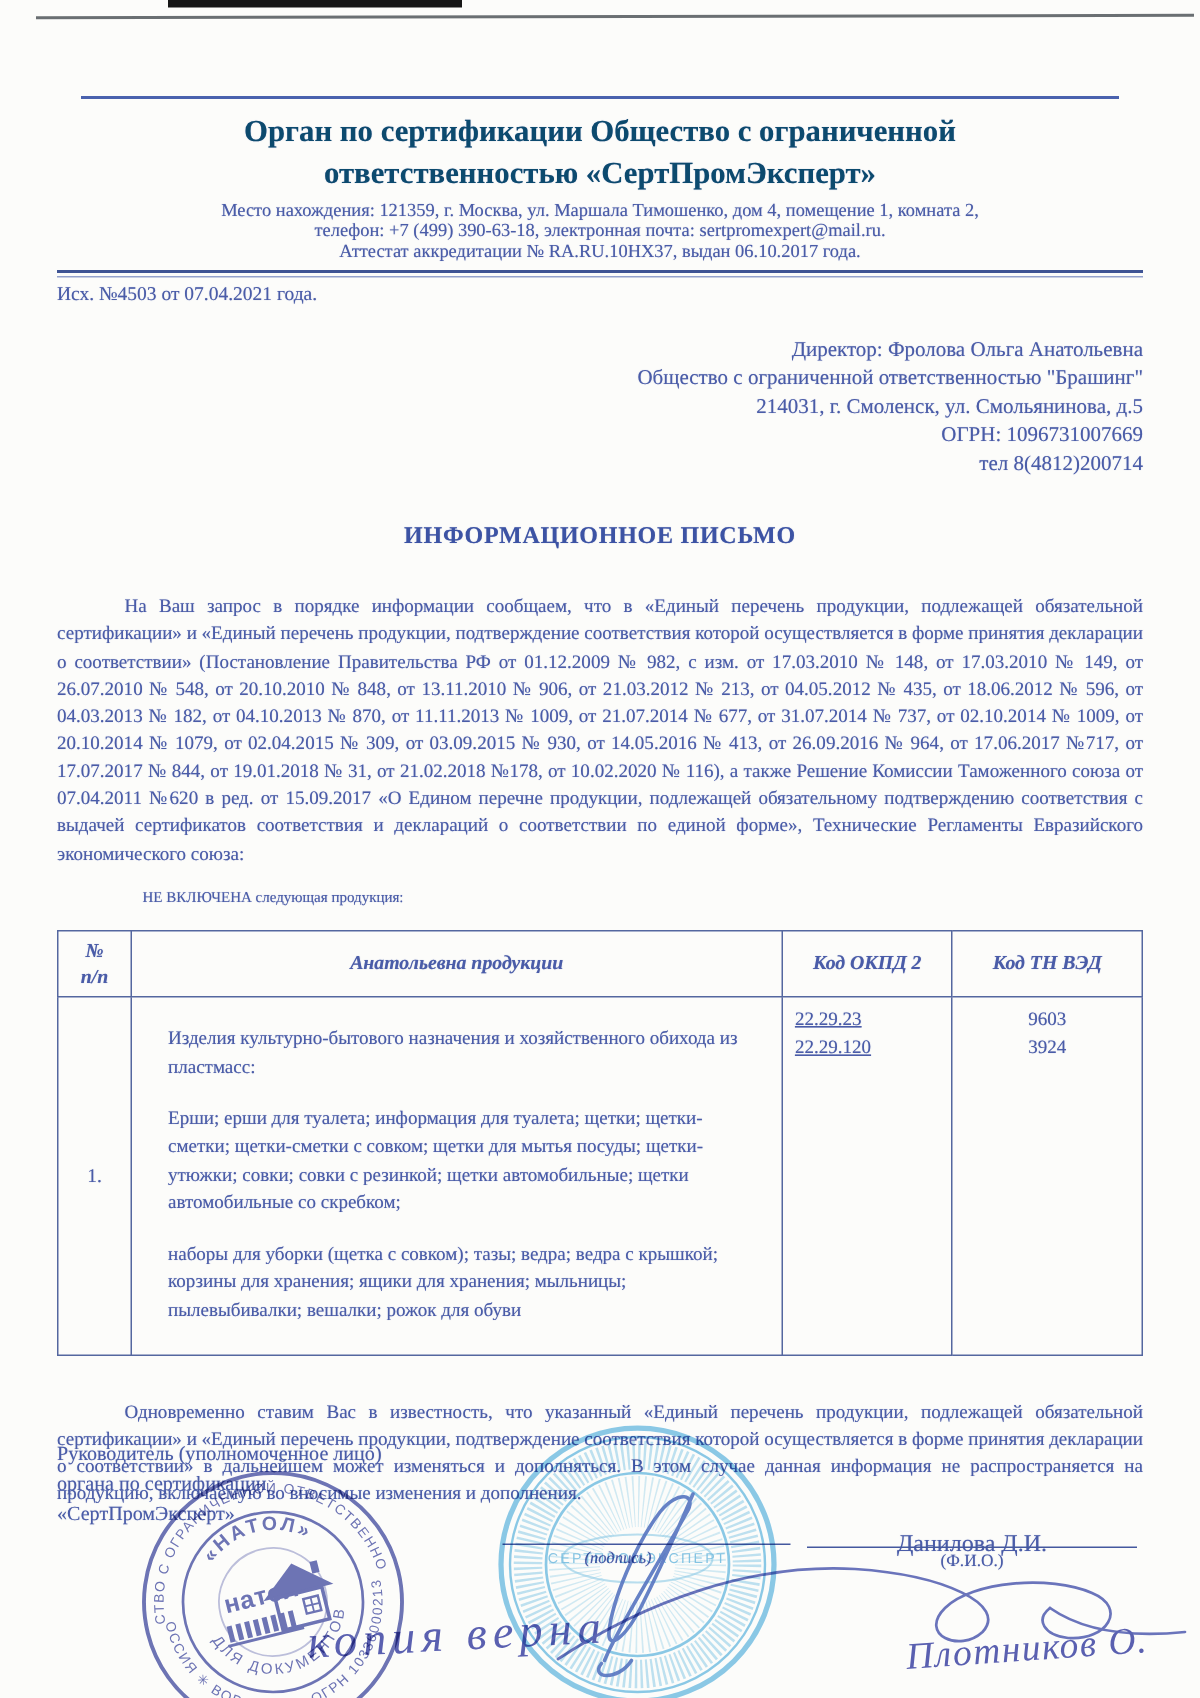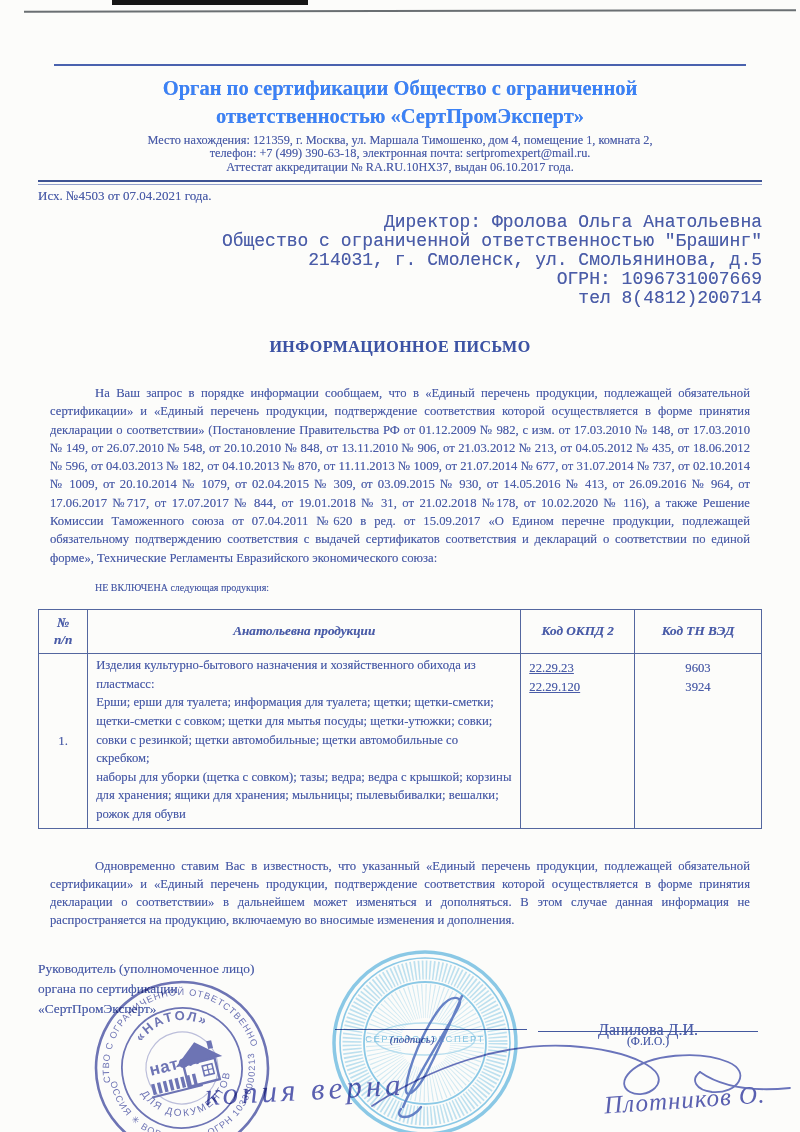--- a/index.html
+++ b/index.html
@@ -7,35 +7,35 @@
   .page{position:relative;width:800px;height:1132px;margin:0 auto;background:#fcfcfa;overflow:hidden;}
   .ink{color:#4a5ca8;text-shadow:0 0 0.6px rgba(74,92,168,0.55);}
 
   
   .scan-black-bar{position:absolute;left:112px;top:0;width:196px;height:5px;background:#161616;}
   .scan-gray-line{position:absolute;left:24px;top:10px;width:772px;height:2px;background:#6a6f72;transform:rotate(-0.12deg);}
 
   .doc{position:absolute;left:0;top:0;width:800px;padding:0 38px;box-sizing:border-box;}
 
   .top-rule{margin:64px 16px 0 16px;border-top:2.5px solid #4a62ae;}
-  .lh-title{margin-top:8px;text-align:center;font-weight:bold;font-size:20.5px;line-height:1.38;color:#3b82f6;}
+  .lh-title{margin-top:8px;text-align:center;font-weight:bold;font-size:20.5px;line-height:1.38;color:#0c4a6e;}
   .lh-addr{margin-top:3px;text-align:center;font-size:12.3px;line-height:13.8px;}
   .lh-sep{margin-top:5px;height:2px;border-top:2px solid #3f5494;border-bottom:1px solid #93a1cc;}
   .ref-line{margin-top:3px;font-size:13px;}
-  .recipient{margin-top:9px;text-align:right;font-size:18px;line-height:19px;font-family:Liberation Mono, monospace;}
+  .recipient{margin-top:20px;text-align:right;font-size:14px;line-height:19px;}
   .letter-title{margin-top:30px;text-align:center;font-weight:bold;font-size:16px;letter-spacing:0.5px;color:#3c53a4;}
-  .para{margin:12px;margin-top:28px;font-size:12.7px;line-height:18.3px;text-align:justify;text-indent:45px;}
+  .para{margin:0;margin-top:28px;font-size:12.7px;line-height:18.3px;text-align:justify;text-indent:45px;}
   .not-included{margin:12px;font-size:10px;line-height:18.3px;padding-left:45px;}
 
   table.products{margin-top:3px;width:100%;border-collapse:collapse;font-size:12.7px;}
   table.products th, table.products td{border:1.6px solid #54679f;}
   table.products th{font-weight:bold;font-style:italic;text-align:center;vertical-align:middle;padding:5px 4px;font-size:13.2px;white-space:pre-line;line-height:1.25;}
   td.cell-num{width:48px;text-align:center;vertical-align:middle;font-size:13px;}
   td.cell-name{width:440px;vertical-align:top;padding:2px 6px 4px 8px;line-height:18.6px;}
-  td.cell-name p{margin:0;}
+  td.cell-name p{margin:16px;}
   td.cell-okpd{width:104px;vertical-align:top;padding:5px 4px 4px 8px;line-height:19px;font-family:Liberation Serif, serif;}
   td.cell-okpd div{text-decoration:underline;}
   td.cell-tnved{width:124px;vertical-align:top;text-align:center;padding:5px 4px;line-height:19px;}
 
   
   .sig-area{position:absolute;left:0;bottom:0;width:740px;height:185px;}
   .sig-left{position:absolute;left:38px;top:12px;font-size:13.4px;line-height:20px;}
   .sign-line{position:absolute;left:335px;top:82px;width:192px;border-bottom:1.4px solid #44589e;}
   .sign-caption{position:absolute;left:316px;top:86px;width:192px;text-align:center;font-size:11px;font-style:italic;}
   .fio-name{position:absolute;left:538px;top:74px;width:220px;text-align:center;font-size:16px;}

